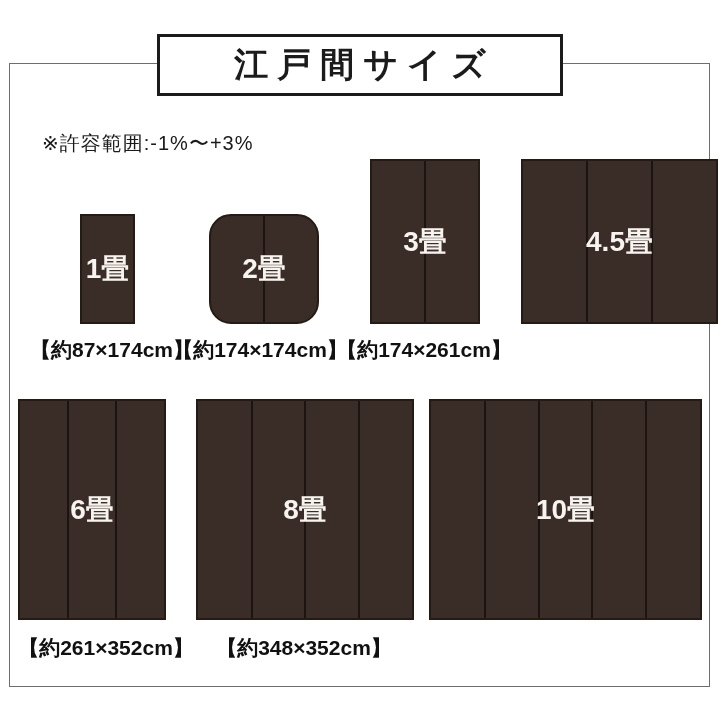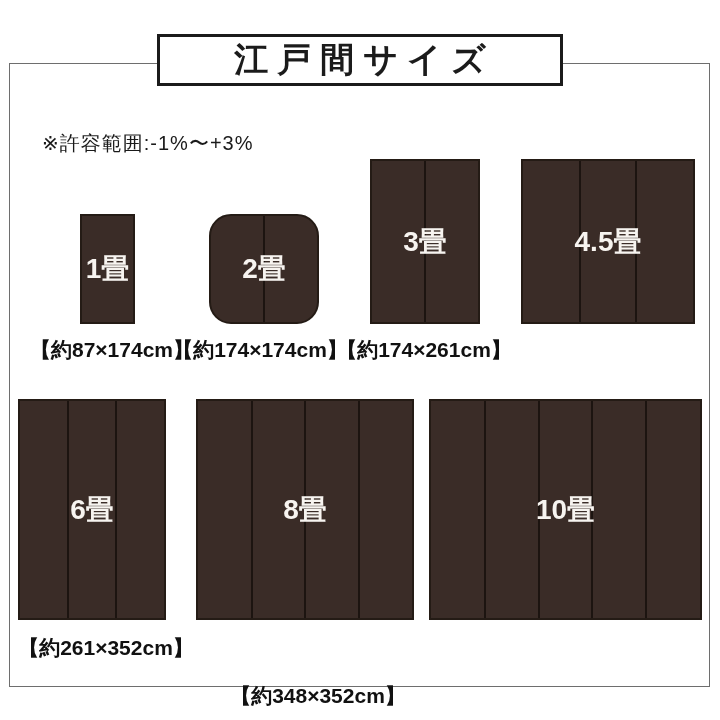--- a/index.html
+++ b/index.html
@@ -16,21 +16,21 @@
     position: absolute;
     left: 9px; top: 63px;
     width: 701px; height: 624px;
     border: 1px solid #6e6e6e;
     box-sizing: border-box;
     z-index: 1;
   }
   .title-box {
     position: absolute;
     left: 157px; top: 34px;
-    width: 406px; height: 52px;
+    width: 406px; height: 62px;
     background: #ffffff;
     border: 3px solid #1b1b1b;
     box-sizing: border-box;
     display: flex;
     align-items: center;
     justify-content: center;
     z-index: 3;
   }
   .title-text {
     font-size: 34px;
@@ -106,21 +106,21 @@
   <div class="mat" style="left:209px;top:214px;width:110px;height:110px;border-radius:22px;">
     <i class="dv" style="left:50%;"></i>
     <span class="mat-label">2畳</span>
   </div>
 
   <div class="mat" style="left:370px;top:159px;width:110px;height:165px;">
     <i class="dv" style="left:50%;"></i>
     <span class="mat-label">3畳</span>
   </div>
 
-  <div class="mat" style="left:521px;top:159px;width:174px;height:165px;">
+  <div class="mat" style="left:521px;top:159px;width:197px;height:165px;">
     <i class="dv" style="left:33.33%;"></i>
     <i class="dv" style="left:66.67%;"></i>
     <span class="mat-label">4.5畳</span>
   </div>
 
   <div class="caption" style="left:2px;top:336px;">【約87×174cm】</div>
   <div class="caption" style="left:150px;top:336px;">【約174×174cm】</div>
   <div class="caption" style="left:314px;top:336px;">【約174×261cm】</div>
 
   <div class="mat" style="left:18px;top:399px;width:148px;height:221px;">
@@ -138,15 +138,15 @@
 
   <div class="mat" style="left:429px;top:399px;width:273px;height:221px;">
     <i class="dv" style="left:20%;"></i>
     <i class="dv" style="left:40%;"></i>
     <i class="dv" style="left:60%;"></i>
     <i class="dv" style="left:80%;"></i>
     <span class="mat-label">10畳</span>
   </div>
 
   <div class="caption" style="left:-4px;top:634px;">【約261×352cm】</div>
-  <div class="caption" style="left:208px;top:634px;margin-top:48px;">【約348×352cm】</div>
+  <div class="caption" style="left:194px;top:634px;">【約348×352cm】</div>
 
 </div>
 
 </body></html>

